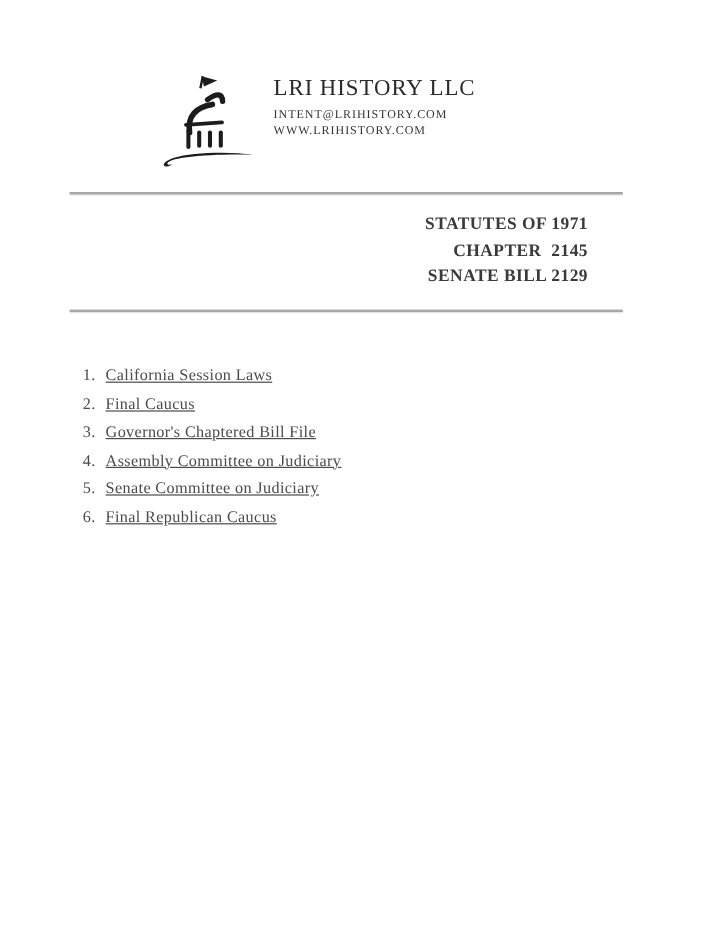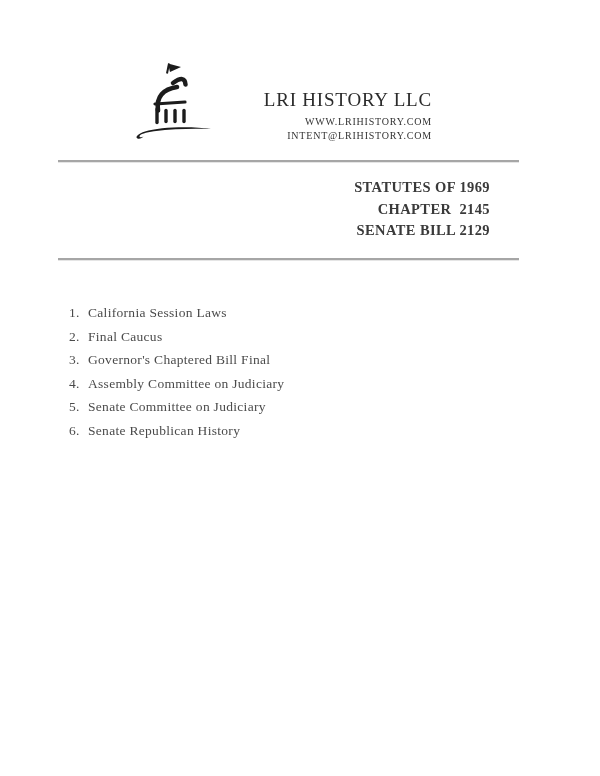--- a/index.html
+++ b/index.html
@@ -20,23 +20,23 @@
   .logo {
     position: absolute;
     left: 133px;
     top: 61px;
     width: 95px;
     height: 79px;
   }
   .letterhead-text {
     position: absolute;
     left: 228px;
-    top: 88px;
+    top: 62px;
     width: 204px;
-    text-align: right;
+    text-align: left;
   }
   .company-name {
     font-size: 19px;
     line-height: 23px;
     letter-spacing: 0.8px;
     color: #2b2b2b;
     white-space: nowrap;
     margin-bottom: 4px;
   }
   .contact-line {
@@ -98,20 +98,21 @@
     line-height: 14.5px;
     letter-spacing: 0.3px;
     color: #4b4b4b;
   }
   .toc-num {
     width: 19px;
     flex: 0 0 19px;
   }
   .toc-label {
     white-space: nowrap;
+    text-decoration: underline;
   }
 
   .logo path { fill: none; stroke: #1c1c1c; }
   .logo .filled { fill: #1c1c1c; stroke: none; }
 </style>
 </head>
 <body>
 
 <div class="page">
 
@@ -129,55 +130,55 @@
     <path d="M24,47.5 L24,61" stroke-width="3.4" stroke-linecap="round"></path>
     <path d="M33,49 L33,60" stroke-width="3.4" stroke-linecap="round"></path>
     <path d="M42,49 L42,60" stroke-width="3.4" stroke-linecap="round"></path>
     <path d="M51,49 L51,60" stroke-width="3.4" stroke-linecap="round"></path>
 
     <path class="filled" d="M78,67.5 C58,64.5 26,65.5 12,70 C5.5,72.2 1.5,75.5 4.5,77 C6.5,77.8 9.5,76.5 10.5,75 C9,76 6.5,76 6.5,74.7 C6.7,72.7 13,70.8 21,69.7 C42,67 63,66.8 78,67.5 Z"></path>
   </svg>
 
   <div class="letterhead-text">
     <div class="company-name">LRI HISTORY LLC</div>
+    <div class="contact-line">INTENT@LRIHISTORY.COM</div>
     <div class="contact-line">WWW.LRIHISTORY.COM</div>
-    <div class="contact-line">INTENT@LRIHISTORY.COM</div>
   </div>
 
   <div class="rule rule-top"></div>
 
   <div class="ref-block">
-    <div class="ref-line">STATUTES OF 1969</div>
+    <div class="ref-line">STATUTES OF 1971</div>
     <div class="ref-line">CHAPTER  2145</div>
     <div class="ref-line">SENATE BILL 2129</div>
   </div>
 
   <div class="rule rule-mid"></div>
 
 
   <div class="toc-list">
     <div class="toc-item">
       <span class="toc-num">1.</span>
       <span class="toc-label">California Session Laws</span>
     </div>
     <div class="toc-item">
       <span class="toc-num">2.</span>
       <span class="toc-label">Final Caucus</span>
     </div>
     <div class="toc-item">
       <span class="toc-num">3.</span>
-      <span class="toc-label">Governor's Chaptered Bill Final</span>
+      <span class="toc-label">Governor's Chaptered Bill File</span>
     </div>
     <div class="toc-item">
       <span class="toc-num">4.</span>
       <span class="toc-label">Assembly Committee on Judiciary</span>
     </div>
     <div class="toc-item">
       <span class="toc-num">5.</span>
       <span class="toc-label">Senate Committee on Judiciary</span>
     </div>
     <div class="toc-item">
       <span class="toc-num">6.</span>
-      <span class="toc-label">Senate Republican History</span>
+      <span class="toc-label">Final Republican Caucus</span>
     </div>
   </div>
 
 </div>
 
 </body></html>

